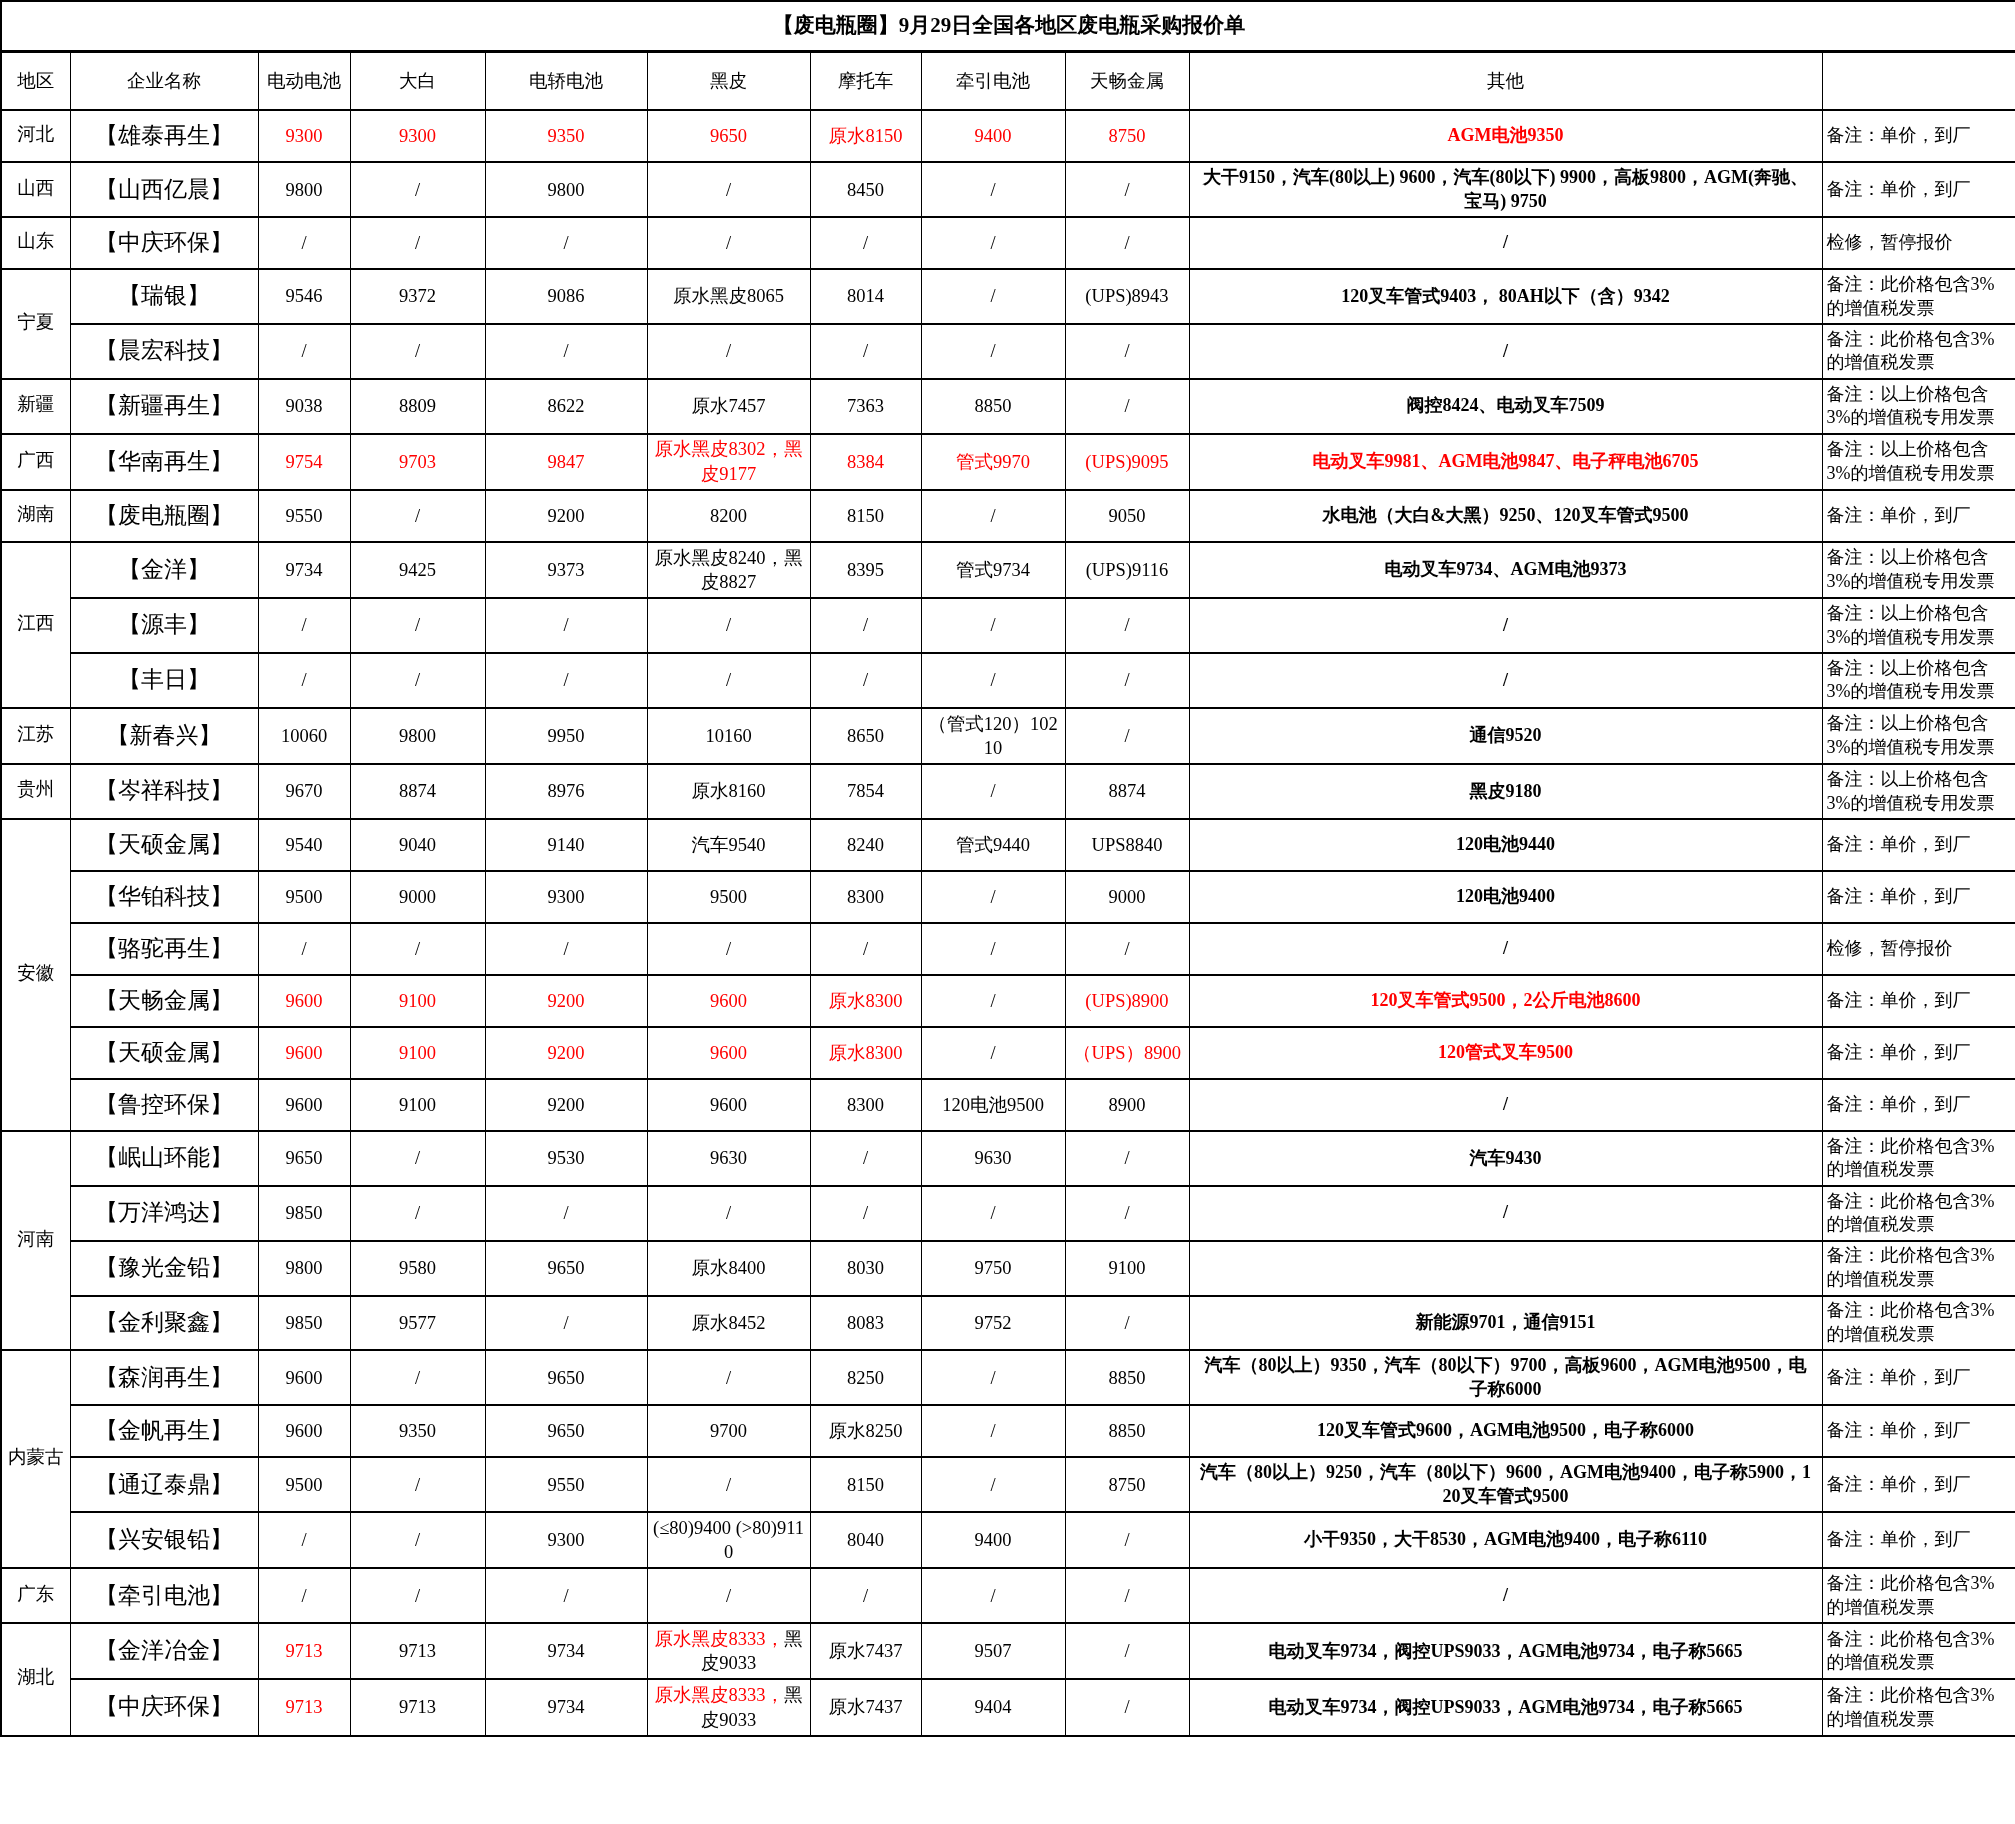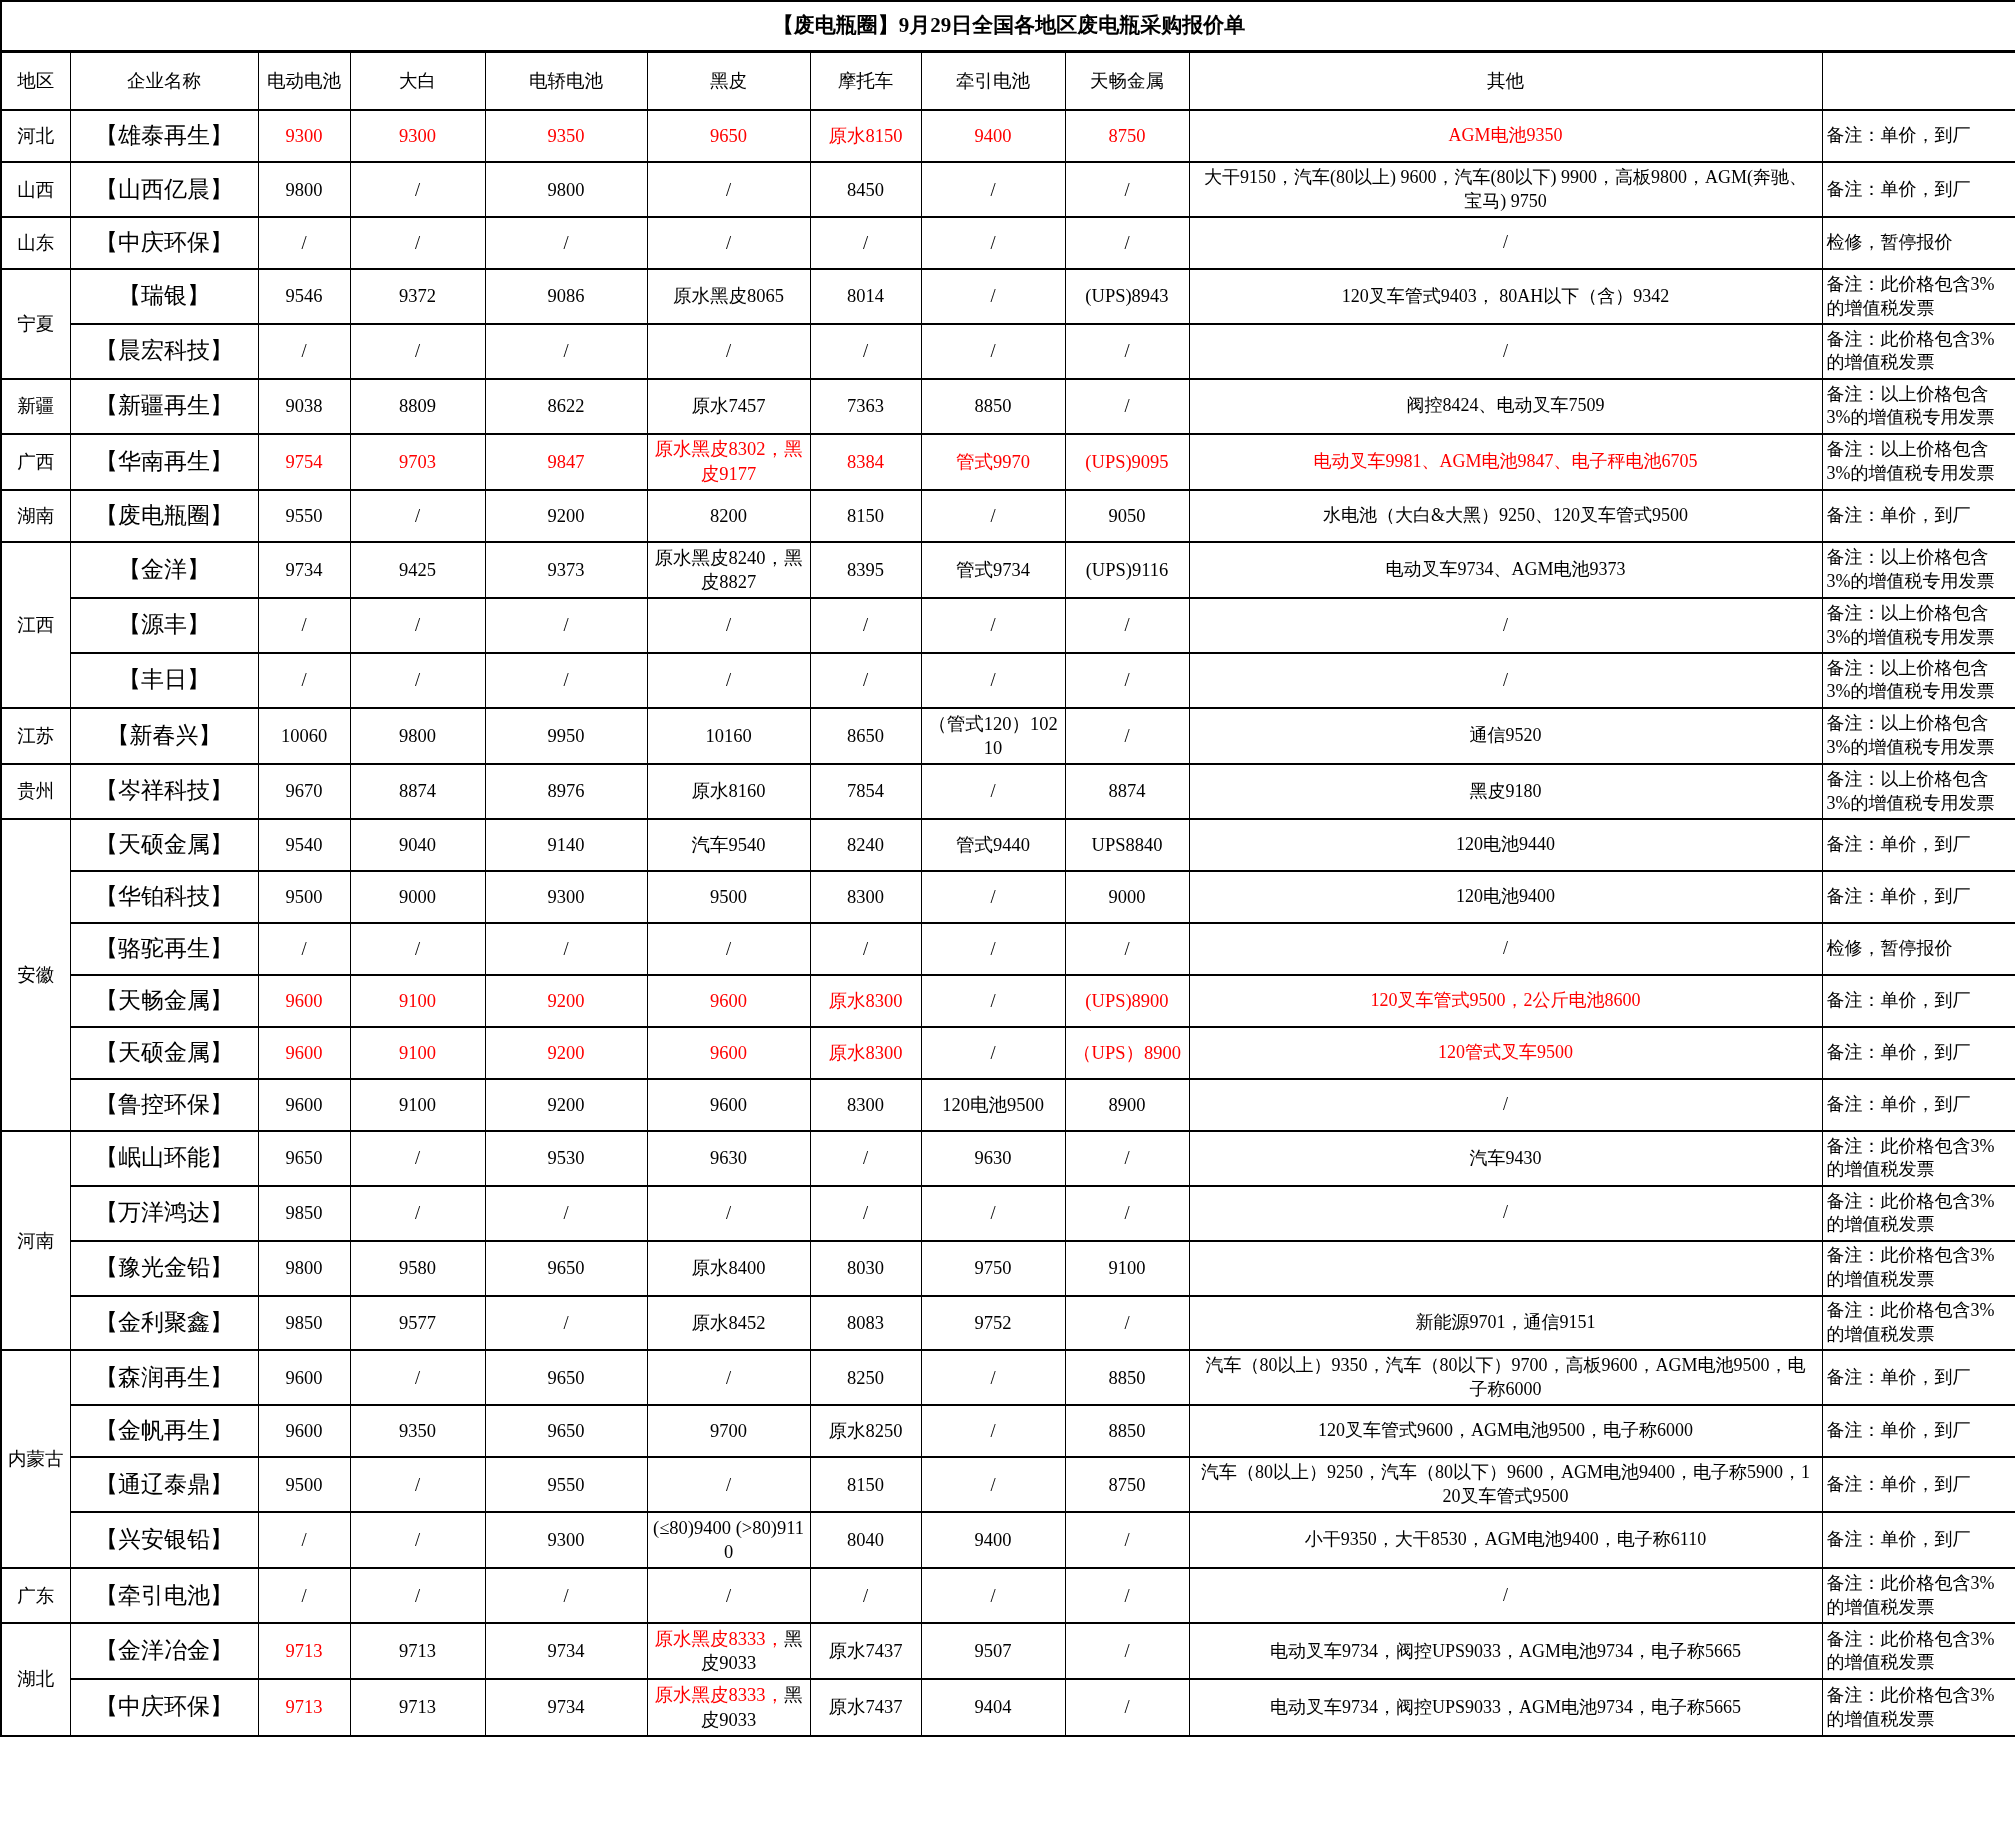--- a/index.html
+++ b/index.html
@@ -14,24 +14,24 @@
     padding:2.7px 5.5px;
     word-break:break-all;
     background:#fff;
   }
   tr.data-row{height:52px;}
   .title-cell{
     font-size:21px;font-weight:bold;height:45px;
     border-bottom-width:3.4px;padding:1.4px 0;
   }
   tr.header-row{height:59px;}
-  .region{font-size:18.5px;padding:2.7px 1.4px;}
+  .region{font-size:18.5px;padding:2.7px 1.4px;font-family:Liberation Mono, monospace;}
   .company{font-size:23px;}
   .val{font-size:18.5px;}
-  .col-other{font-size:18px;padding:2.7px 9.6px;}
+  .col-other{font-size:18px;padding:2.7px 9.6px;font-weight:bold;}
   .note{text-align:left;font-size:18px;padding:2.7px 4.1px;}
   .red{color:#ff0000;}
 </style>
 </head>
 <body>
 
 <table>
   <colgroup>
     <col style="width:69px">
       <col style="width:188px">

